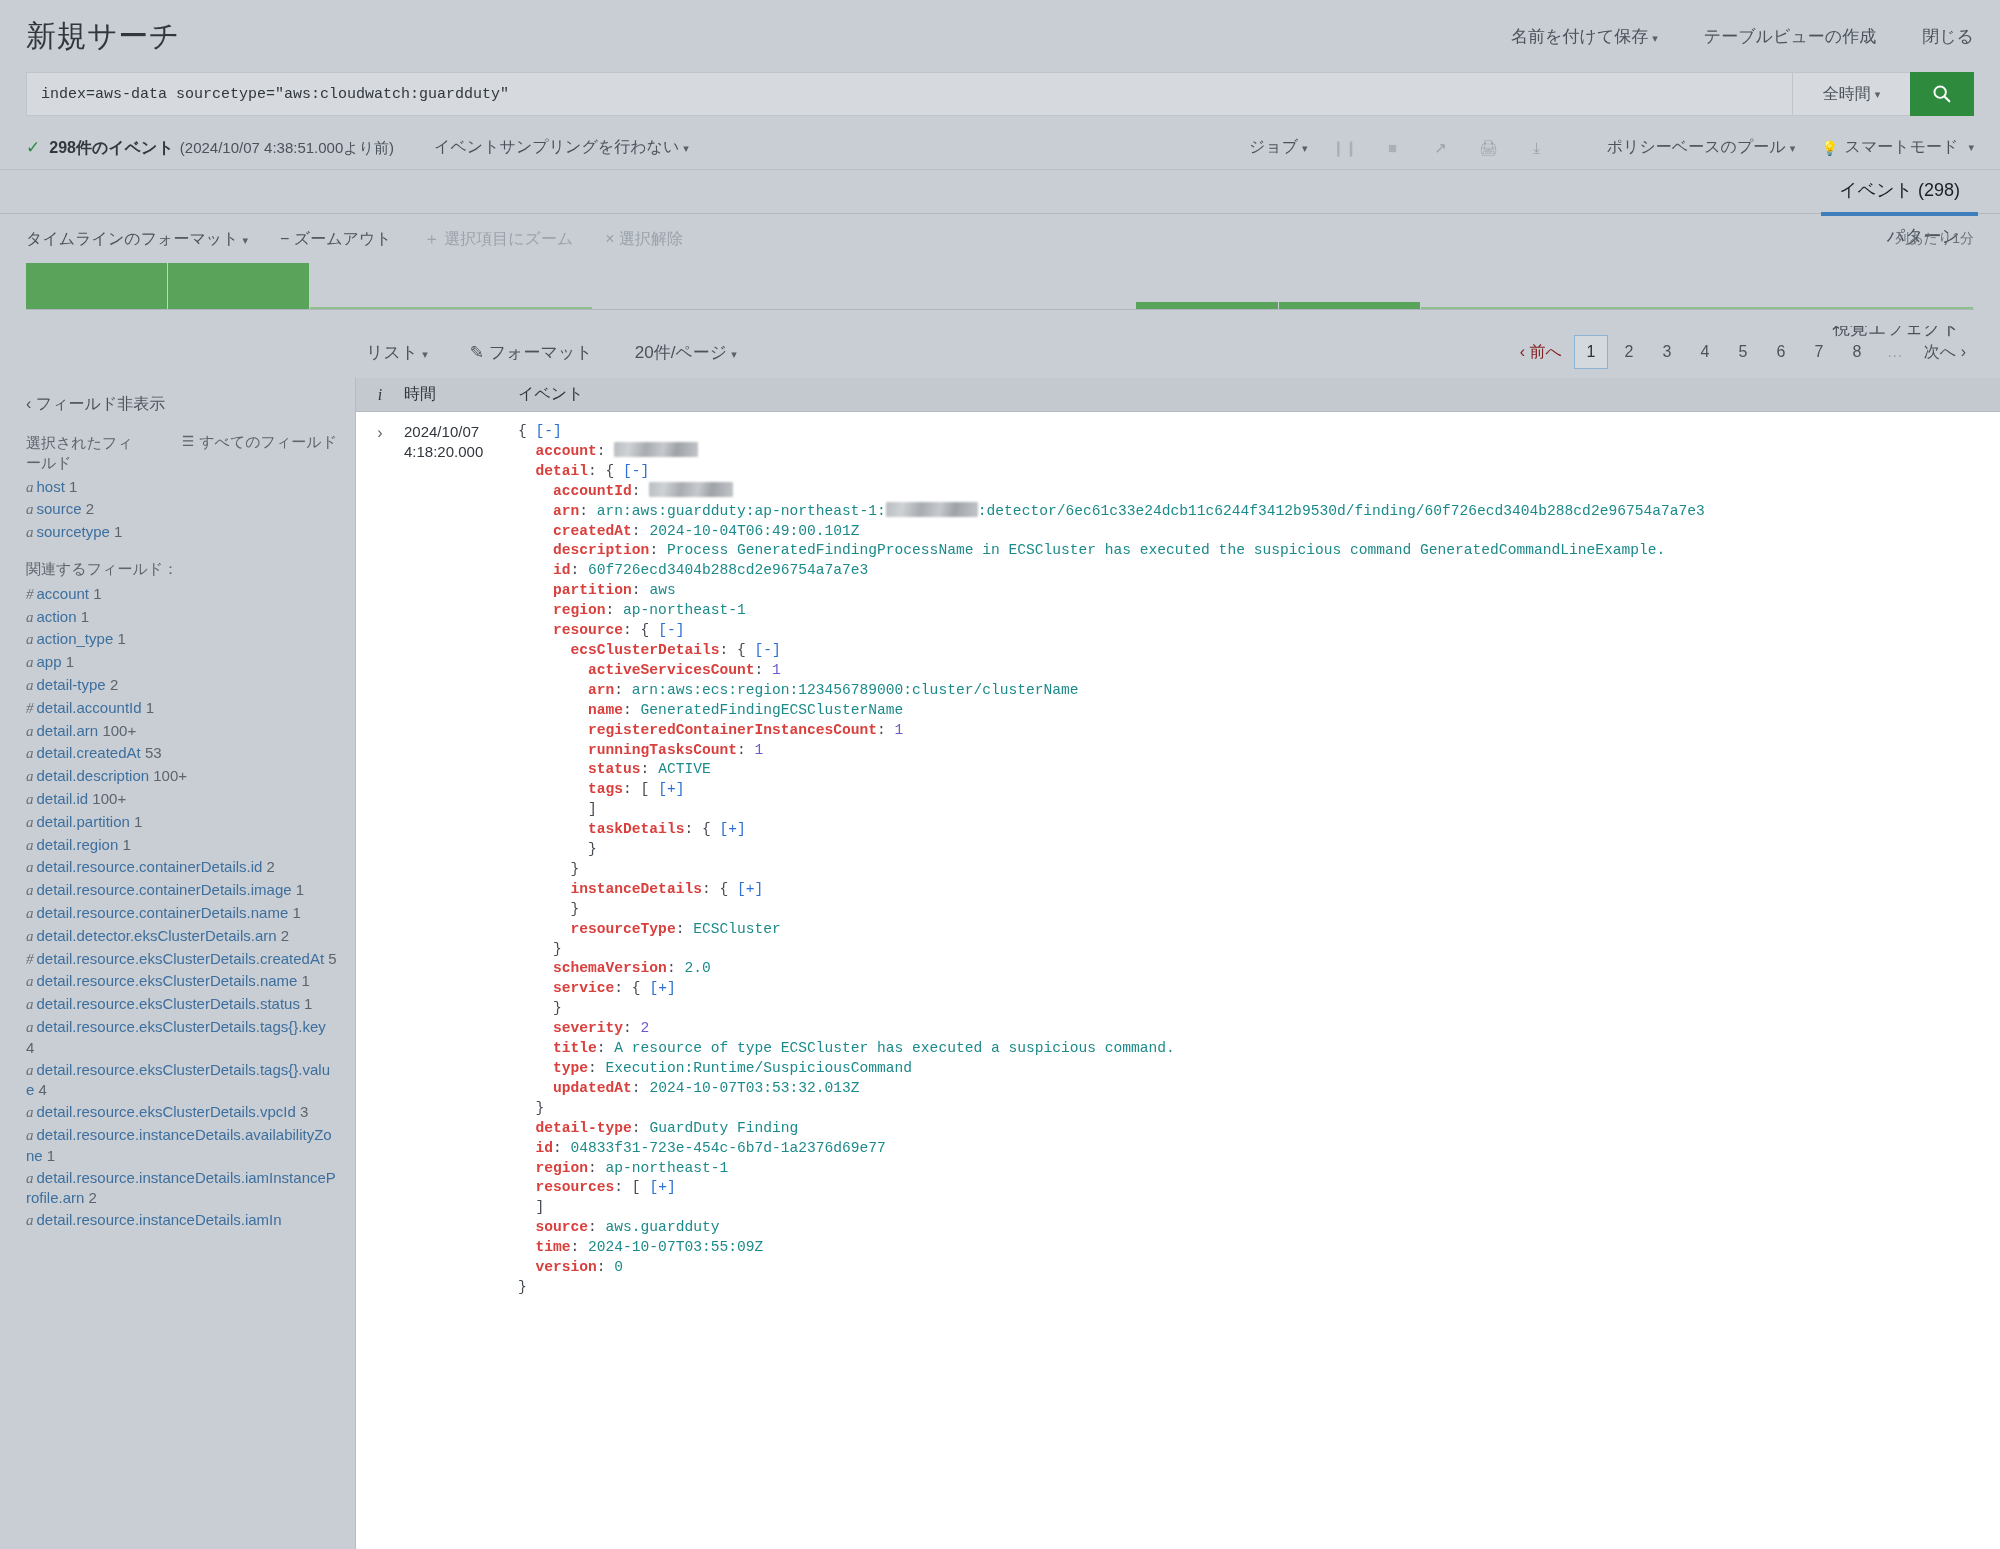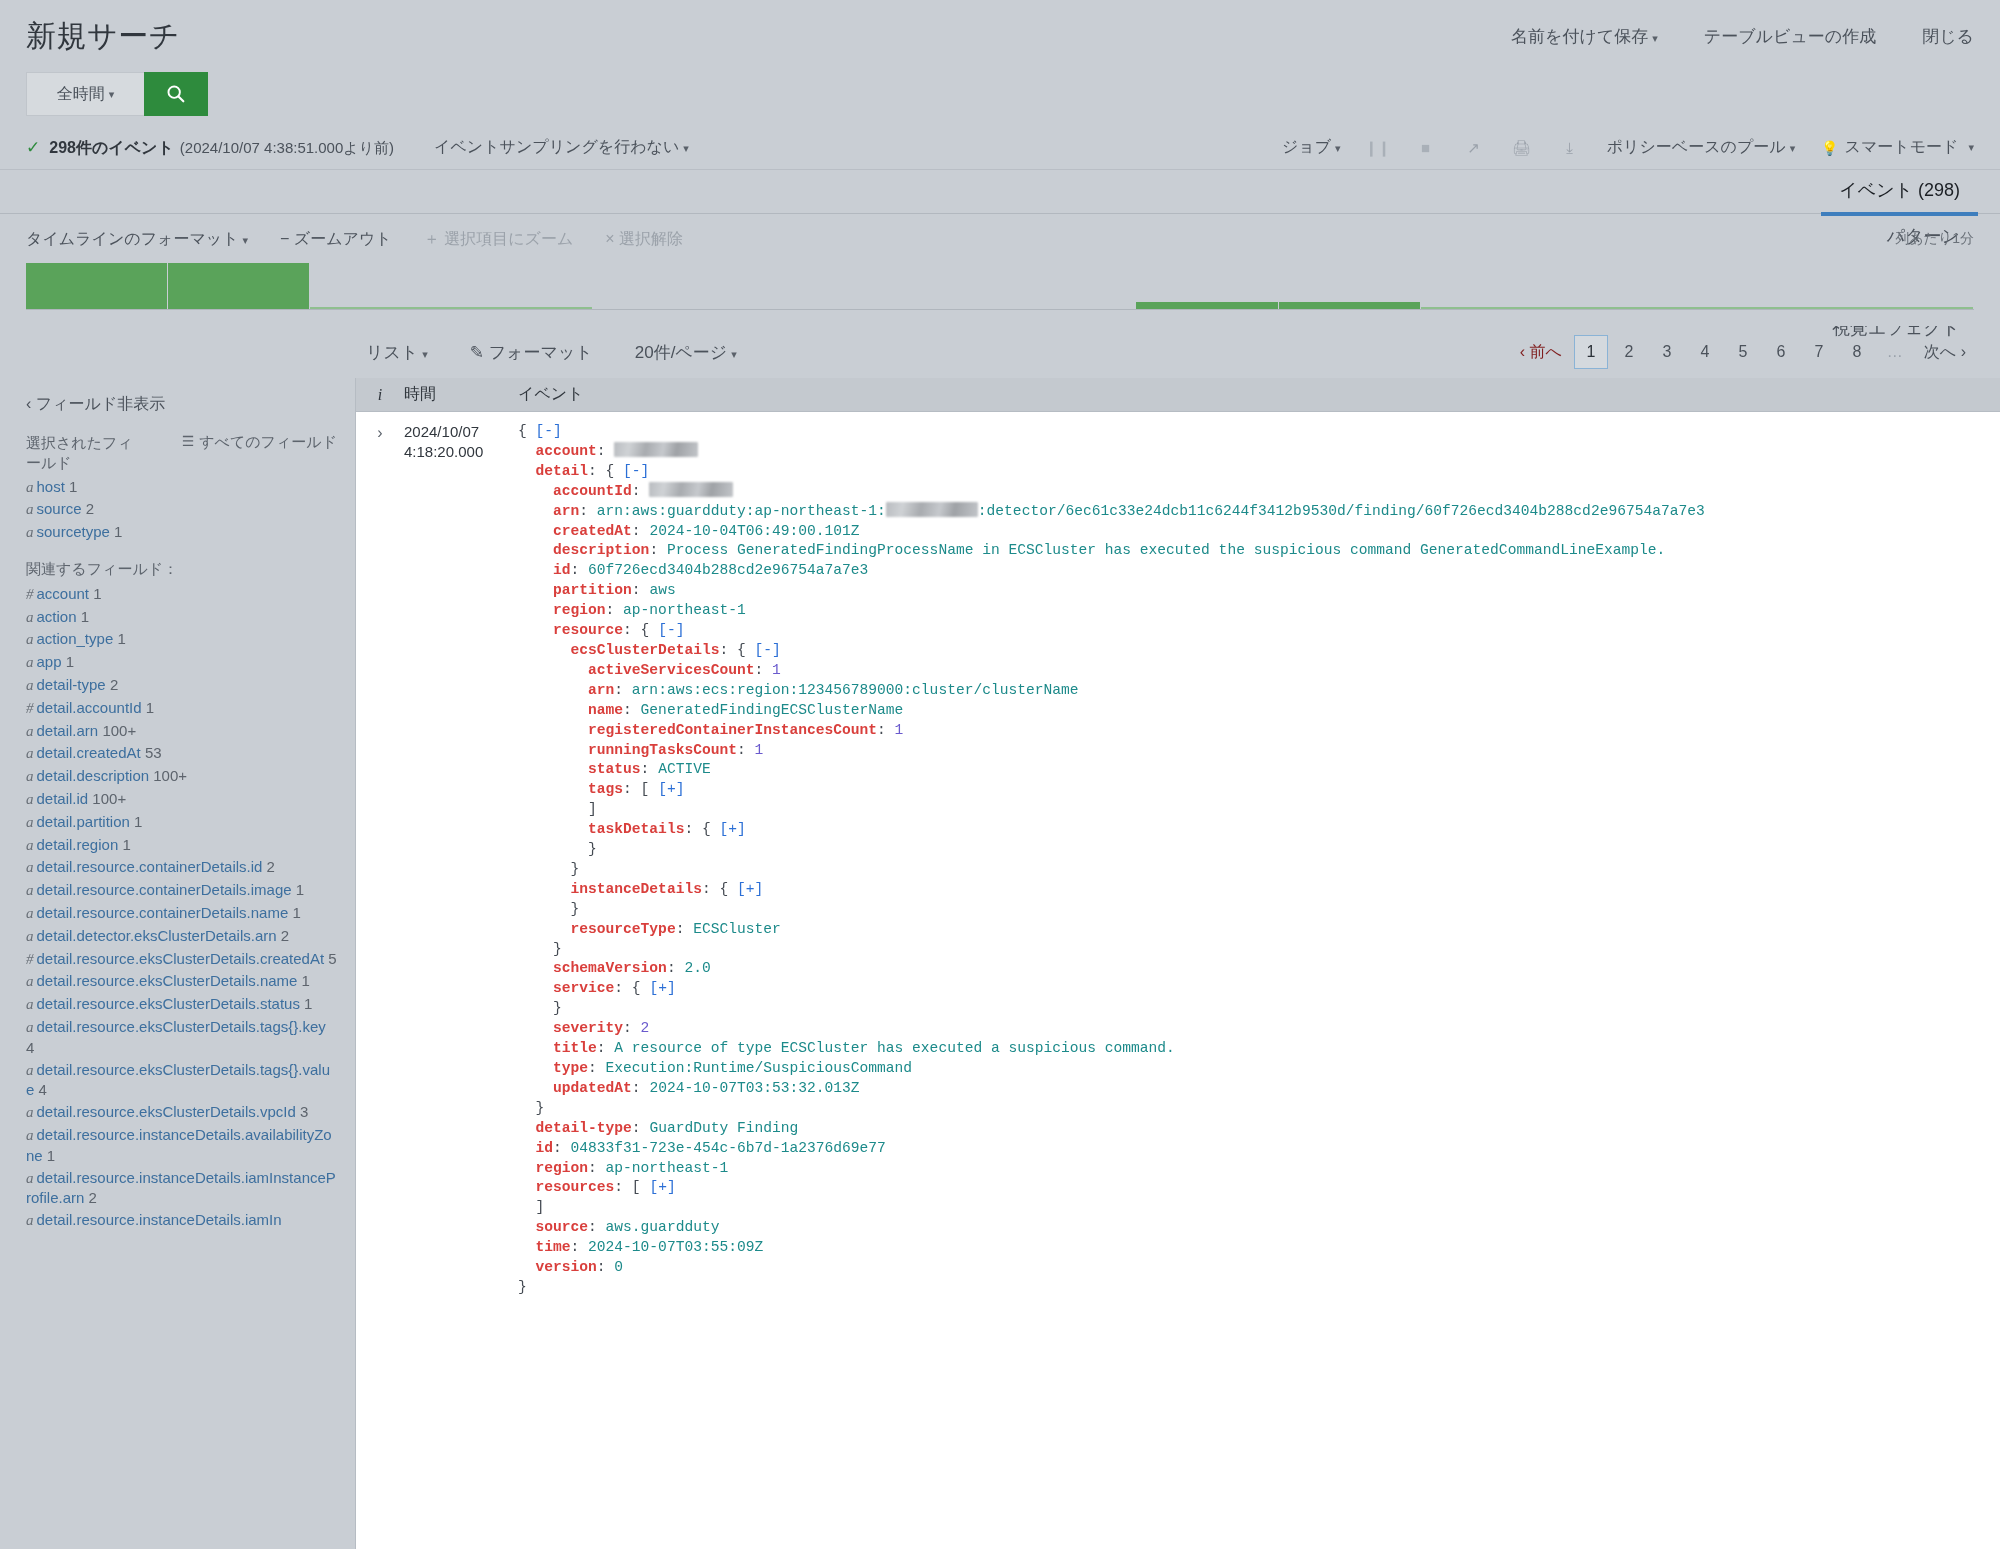--- a/index.html
+++ b/index.html
@@ -67,21 +67,21 @@
     padding: 0 26px;
     border-bottom: 1px solid #b9bec5;
   }
   .jobrow-left { display: flex; align-items: center; gap: 40px; }
   .event-count { font-size: 16px; color: #31373e; display: flex; align-items: baseline; gap: 6px;}
   .check { color: #2e8b3d; font-size: 17px; margin-right: 3px; }
   .event-count b { font-weight: 700; }
   .event-count .sub { color: #4b525b; font-size: 15px; }
   .sampling { font-size: 16px; color: #4b525b; cursor: pointer; }
   .jobrow-right { display: flex; align-items: center; gap: 26px; }
-  .job-menu { font-size: 16px; color: #4b525b; cursor: pointer; }
+  .job-menu { font-size: 16px; color: #4b525b; cursor: pointer; margin-left: 33px; }
   .ctrl-icon {
     width: 22px; height: 22px;
     display: inline-flex; align-items: center; justify-content: center;
     color: #9aa1aa; cursor: pointer; font-size: 15px;
   }
   .ctrl-icon.dim { color: #a9b0b8; }
   .mode { font-size: 16px; color: #4b525b; cursor: pointer; display:flex; align-items:center; gap:6px;}
   .bulb { color: #6a7179; font-size: 14px; }
 
   
@@ -226,20 +226,21 @@
     <div class="header-actions">
       <div class="header-action">
         <span>名前を付けて保存</span><span class="caret">▾</span>
       </div>
       <div class="header-action">テーブルビューの作成</div>
       <div class="header-action">閉じる</div>
     </div>
   </div>
 
   <div class="searchbar-wrap">
+    <div class="search-input">index=aws-data sourcetype="aws:cloudwatch:guardduty"</div>
     <div class="time-picker">
       <span>全時間</span>
         <span class="caret">▾</span>
     </div>
     <div class="search-btn">
       <svg viewBox="0 0 24 24">
         <circle cx="10" cy="10" r="6.2" fill="none" stroke="#fff" stroke-width="2.1"></circle>
         <line x1="14.7" y1="14.7" x2="20" y2="20" stroke="#fff" stroke-width="2.3" stroke-linecap="round"></line>
       </svg>
     </div>

